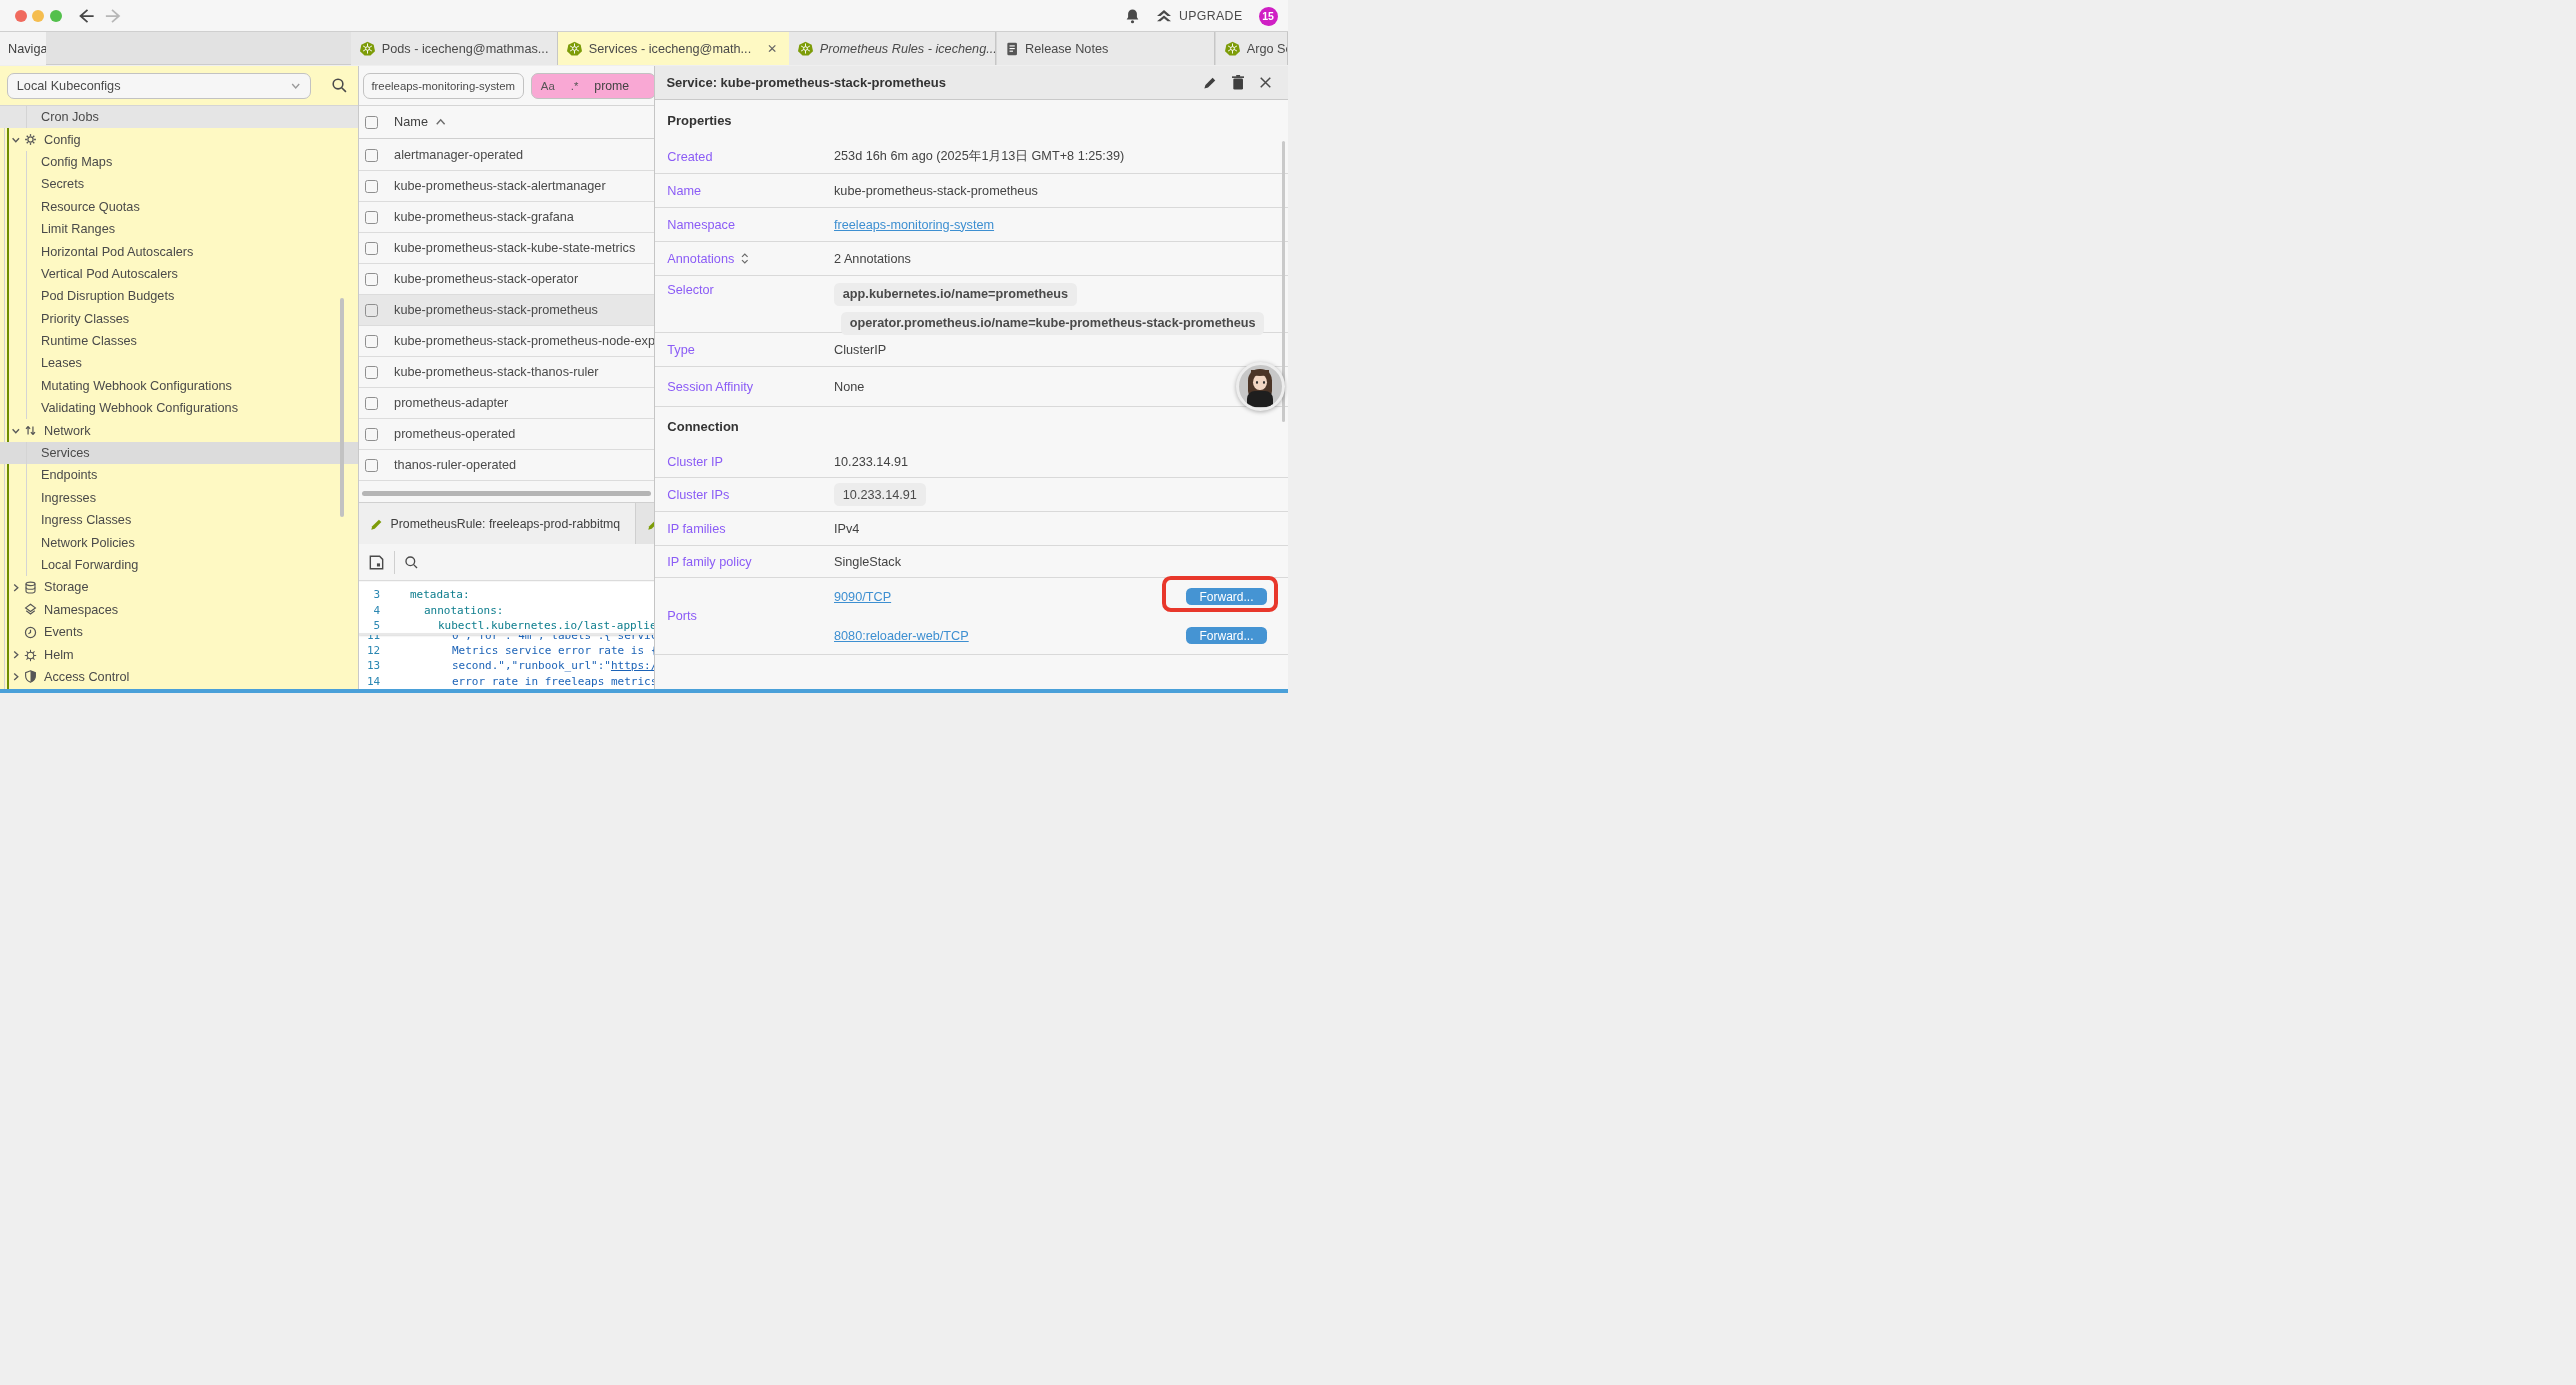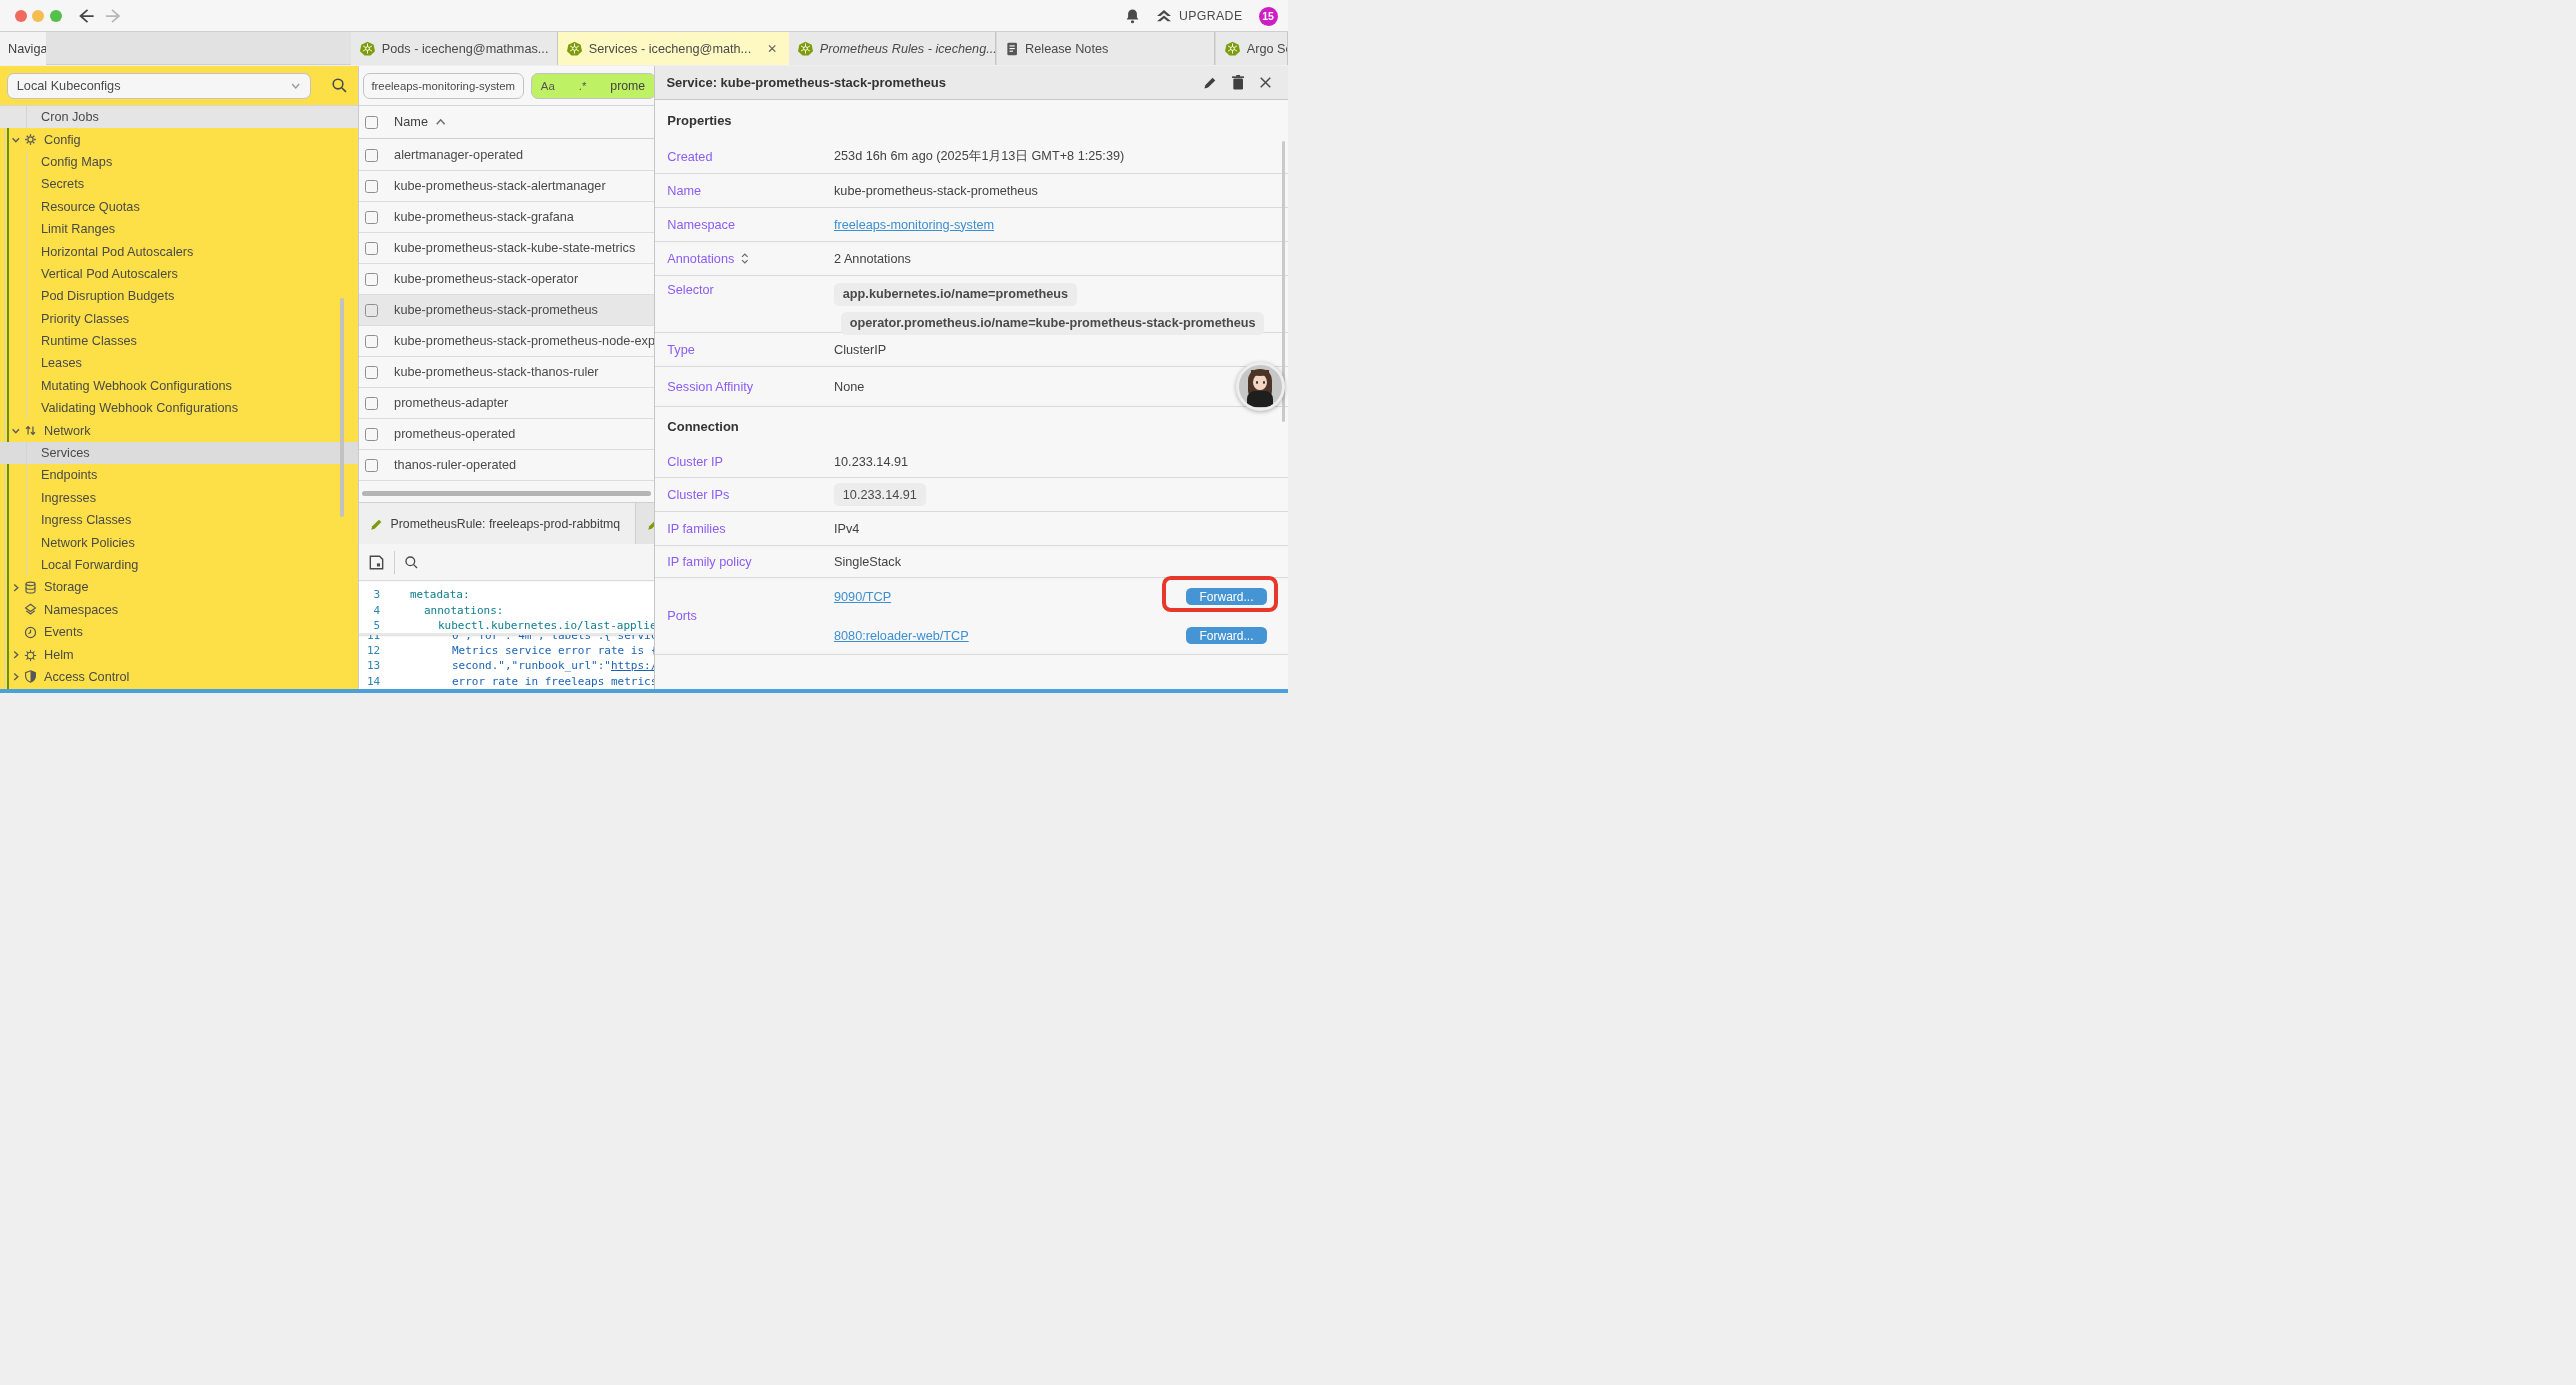--- a/index.html
+++ b/index.html
@@ -17,21 +17,21 @@
   
   #tabstrip { position:absolute; left:0; top:32px; width:1288px; height:33px; background:#d8d8d8; }
   #navigator-tab { position:absolute; left:0; top:0; width:46px; height:33px; background:#f3f3f3; display:flex; align-items:center; padding-left:8px; font-size:12.7px; color:#3f3f3f; }
   #sidebar-strip-rest { position:absolute; left:46px; top:0; width:305px; height:33px; background:#e2e2e2; border-bottom:0.9px solid #cccccc; }
   .wtab { position:absolute; top:0; height:33px; display:flex; align-items:center; gap:7px; padding:0 8.8px; font-size:12.7px; color:#4a4a4a; background:#e9e9e9; border-right:0.9px solid #c6c6c6; overflow:hidden; white-space:nowrap; }
   .wtab.active { background:#fef9c3; border-right:none; box-shadow:0.9px 0 0 #c6c6c6; }
   .wtab.italic .wtab-label { font-style:italic; }
   .wtab .closex { margin-left:8.8px; color:#666; font-size:12.3px; }
 
   
-  #sidebar { position:absolute; left:0; top:66px; width:359px; height:623px; background:#fde047; border-right:0.9px solid #c9c9c9; }
+  #sidebar { position:absolute; left:0; top:66px; width:359px; height:623px; background:#fef9c3; border-right:0.9px solid #c9c9c9; }
   #kubeconfig-row { position:absolute; left:0; top:0; width:100%; height:40px; border-bottom:0.9px solid #d5d5d5; }
   #kubeconfig-select { position:absolute; left:7px; top:7px; width:304px; height:26px; border:0.9px solid #c2c2c2; border-radius:7px; background:#f6f6f6; display:flex; align-items:center; padding:0 8.8px; font-size:12.7px; color:#4a4a4a; }
   #kubeconfig-select svg { margin-left:auto; }
   #nav-search { position:absolute; right:10.5px; top:11.4px; }
   #nav-list { position:absolute; left:0; top:40px; width:100%; height:582px; overflow:hidden; }
   .edge-gray { position:absolute; left:3.5px; top:40px; bottom:0; width:0.9px; background:#d2d2d2; }
   .edge-green { position:absolute; left:7px; top:40px; bottom:0; width:1.8px; background:#6f8f00; }
   .nav-row { position:relative; height:22.4px; display:flex; align-items:center; font-size:12.7px; color:#4a4a4a; }
   .nav-row.sel { background:#dcdcdc; }
   .nav-row.hov { background:#e5e5e5; }
@@ -40,21 +40,21 @@
   .nav-row .nicon { position:absolute; left:24px; width:13px; height:13px; display:flex; }
   .nav-row .lbl-group { padding-left:44px; }
   .nav-row .lbl-child { padding-left:41px; }
   #nav-scrollthumb { position:absolute; left:340px; top:232px; width:4.4px; height:219px; background:#c2c2c2; border-radius:2.6px; }
 
   
   #middle { position:absolute; left:359px; top:66px; width:295px; height:623px; background:#f7f7f7; }
   #filter-row { position:absolute; left:0; top:0; width:100%; height:40px; border-bottom:0.9px solid #d5d5d5; }
   #ns-select { position:absolute; left:4.4px; top:7px; width:161px; height:26px; border:0.9px solid #c2c2c2; border-radius:7px; background:#f7f7f7; display:flex; align-items:center; padding:0 7px; font-size:11.4px; color:#4a4a4a; white-space:nowrap; }
   #ns-select svg { margin-left:3.5px; }
-  #search-box { position:absolute; left:172px; top:7px; width:125px; height:26px; border:0.9px solid #c2c2c2; border-radius:7px; background:#bef264; display:flex; align-items:center; gap:24px; padding:0 8.8px; font-size:11.4px; color:#555; }
+  #search-box { position:absolute; left:172px; top:7px; width:125px; height:26px; border:0.9px solid #c2c2c2; border-radius:7px; background:#f9a8d4; display:flex; align-items:center; gap:16px; padding:0 8.8px; font-size:11.4px; color:#555; }
   #search-box .q { color:#444; font-size:12.3px; }
   #table-header { position:absolute; left:0; top:40px; width:100%; height:33px; border-bottom:0.9px solid #cfcfcf; display:flex; align-items:center; }
   .cb { width:13px; height:13px; border:1.3px solid #8f8f8f; border-radius:2.6px; background:transparent; flex:none; }
   #table-header .cb, .svc-row .cb { margin-left:6.1px; }
   #table-header .hname { margin-left:16px; font-size:12.7px; color:#3f3f3f; display:flex; align-items:center; gap:7px; }
   #svc-rows { position:absolute; left:0; top:74px; width:100%; }
   .svc-row { height:31px; display:flex; align-items:center; border-bottom:0.9px solid #dcdcdc; font-size:12.7px; color:#4a4a4a; white-space:nowrap; overflow:hidden; }
   .svc-row.sel { background:#e7e7e7; }
   .svc-row .nm { margin-left:16px; }
   #hscroll { position:absolute; left:0; top:422px; width:100%; height:10.5px; }

